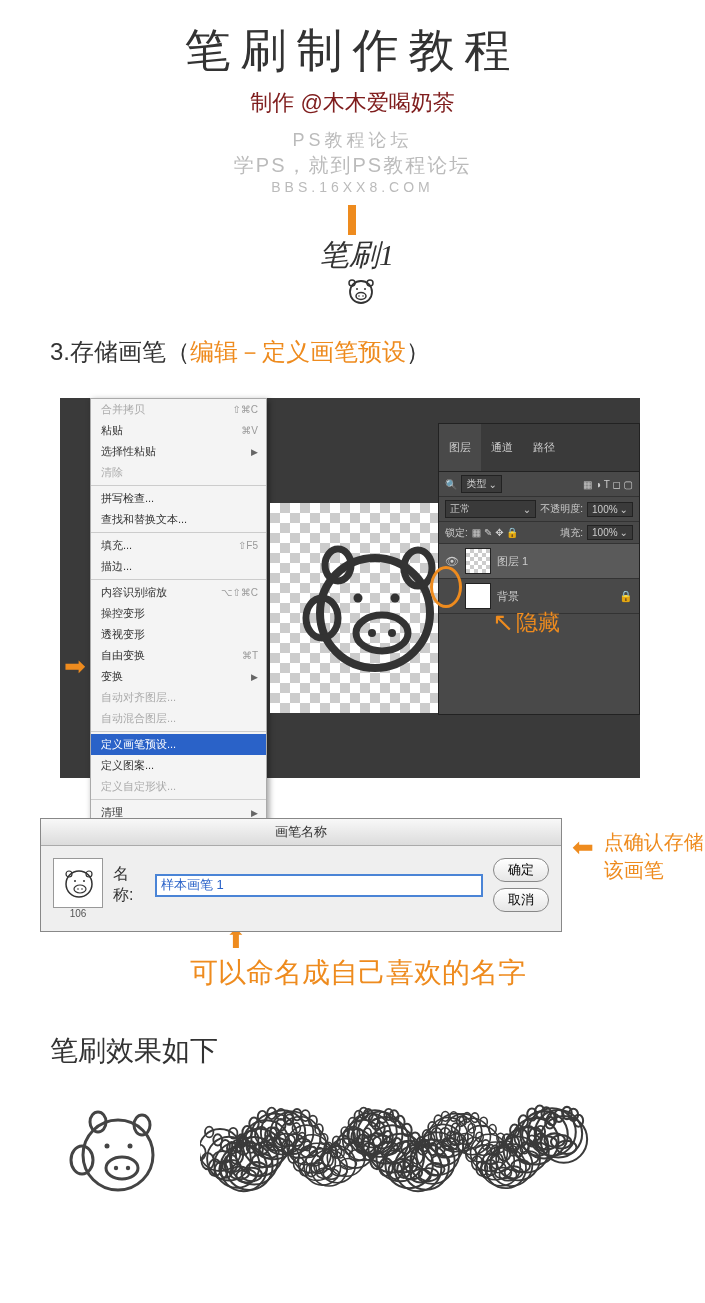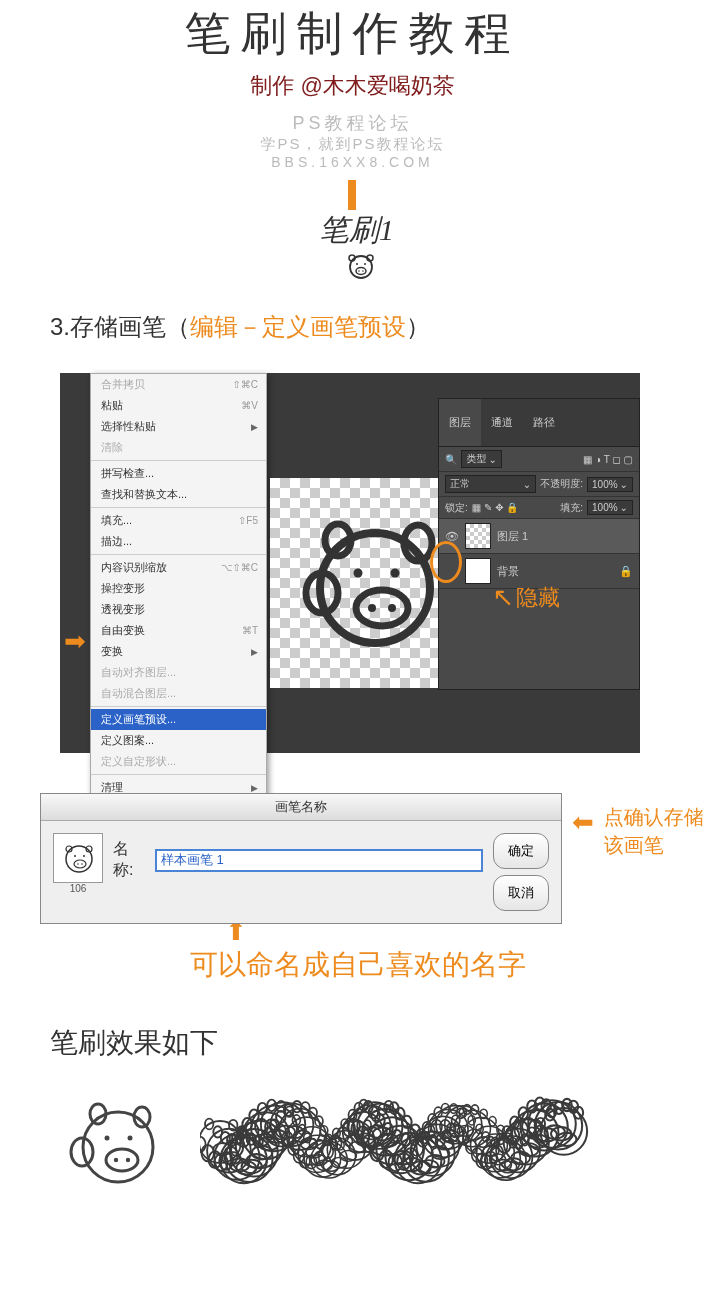--- a/index.html
+++ b/index.html
@@ -10,34 +10,34 @@
     color: #333;
     width: 705px;
   }
   .page {
     width: 705px;
     position: relative;
     padding-bottom: 40px;
   }
   .header {
     text-align: center;
-    padding-top: 3px;
+    padding-top: 20px;
   }
   .title-main {
     font-size: 46px;
     letter-spacing: 10px;
     color: #333;
   }
   .title-sub {
     font-size: 22px;
     margin-top: 6px;
     color: #7f1d1d;
   }
   .watermark1 { color:#bbb; font-size:18px; margin-top:10px; letter-spacing:4px;}
-  .watermark2 { color:#bbb; font-size:15px; letter-spacing:2px;}
+  .watermark2 { color:#bbb; font-size:20px; letter-spacing:2px;}
   .watermark3 { color:#bbb; font-size:14px; letter-spacing:4px;}
   .section-title {
     display:flex;
     align-items:center;
     margin-top:10px;
     padding-left:8px;
     flex-direction:column;
   }
   .section-title-bar {
     width:8px; height:30px; background:#ee8b1e; margin-right:10px;
@@ -176,21 +176,21 @@
     border:2px solid #4a84d6;
     padding:2px 4px;
     font-size:13px;
     background:#fff;
     color:#2a62c8;
   }
   .dlg-btns { display:flex; flex-direction:column; gap:6px; margin-left:auto;}
   .dlg-btn {
     border:1px solid #888;
     background:linear-gradient(#fff,#e6e6e6);
-    padding:8px 14px;
+    padding:2px 14px;
     font-size:13px;
     border-radius:12px;
     cursor:pointer;
   }
   .dlg-anno-left {
     color:#ee8b1e;
     font-size:28px;
     font-family:"STKaiti","KaiTi",serif;
     margin:6px 0 0 150px;
   }

